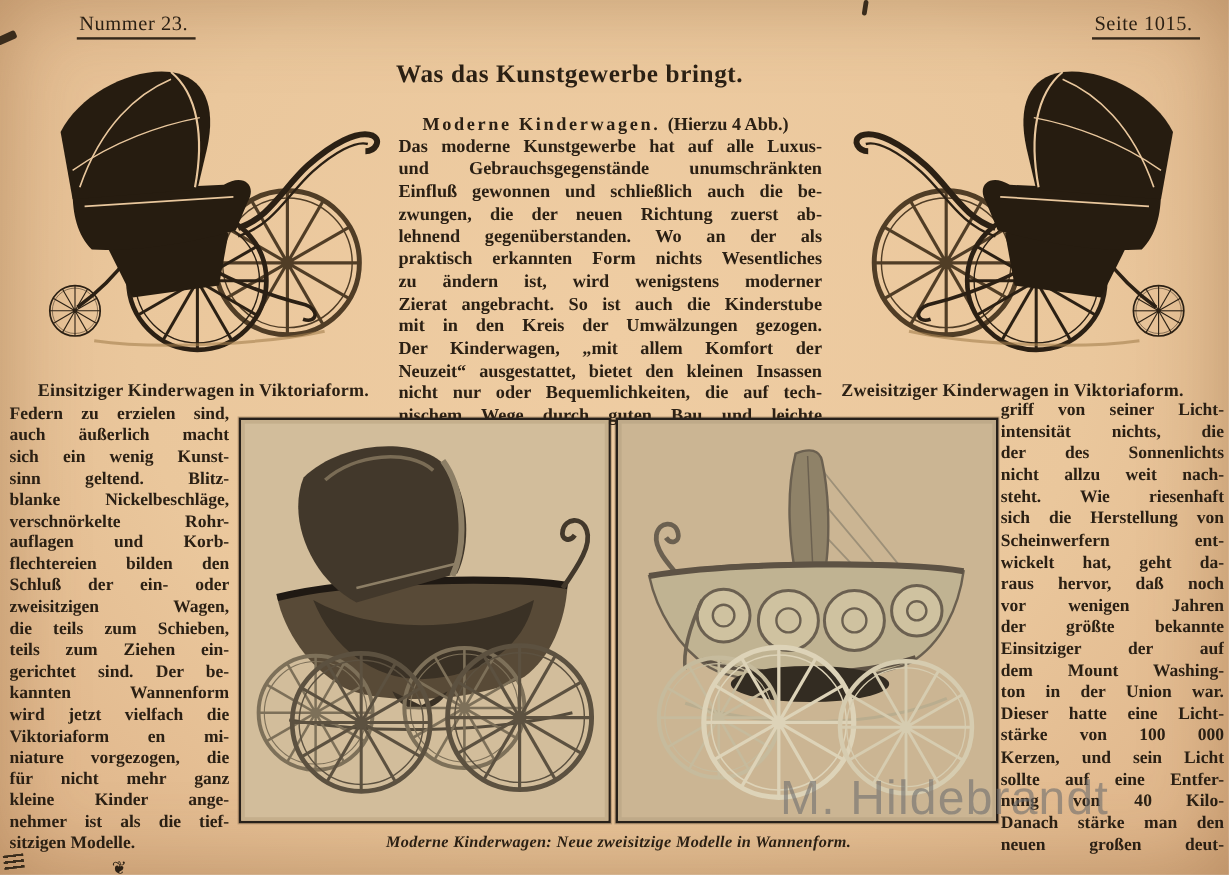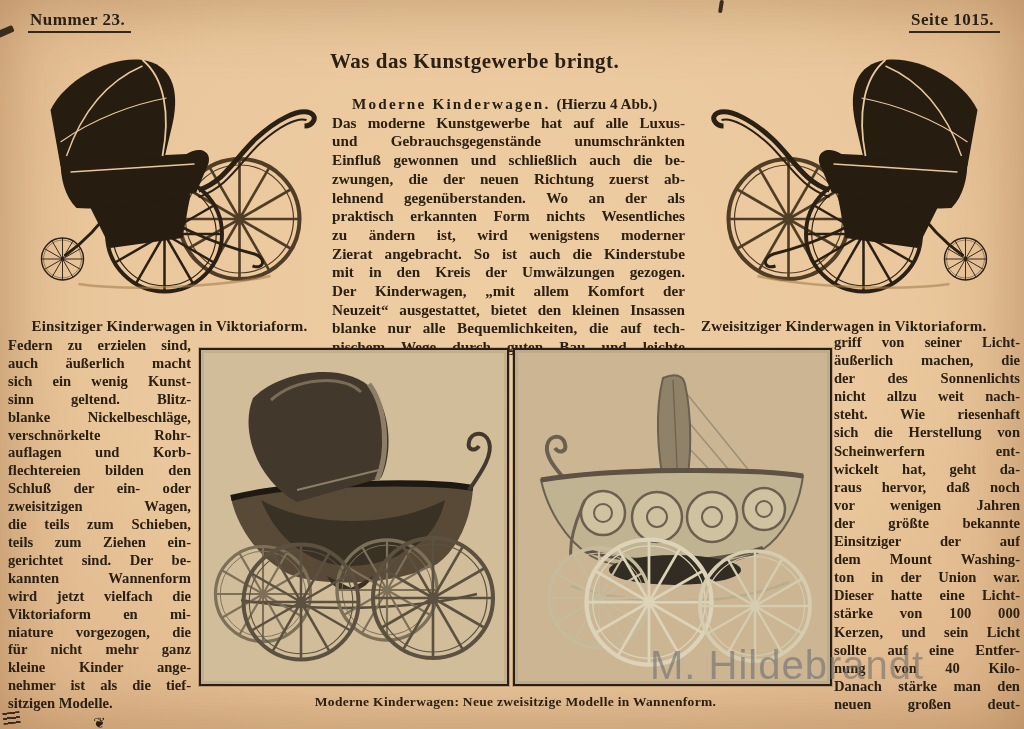--- a/index.html
+++ b/index.html
@@ -4,22 +4,22 @@
 <style>
   html,body{margin:0;padding:0;}
   .page{
     position:relative;width:1024px;height:729px;overflow:hidden;
     background:radial-gradient(ellipse at 50% 38%,#efcda3 0%,#eac79c 55%,#ddb287 100%);
     box-shadow:inset 0 0 70px rgba(120,75,35,.38);
     font-family:"Liberation Serif","DejaVu Serif",serif;
     color:#2b2014;
   }
   
-  .hdr{position:absolute;top:10px;font-size:17px;font-weight:bold;
-       border-bottom:2px solid #35281a;padding:0 6px 1px 2px;letter-spacing:.5px;}
+  .hdr{position:absolute;top:10px;font-size:17px;font-weight:normal;
+       border-bottom:2px solid #35281a;padding:0 6px 1px 2px;letter-spacing:.5px;margin-left:36px;}
   .hdr.left{left:28px;}
   .hdr.right{right:24px;}
   
   .title{position:absolute;left:330px;top:49px;width:356px;text-align:left;
          font-size:21px;font-weight:bold;letter-spacing:.5px;}
   
   .col{position:absolute;font-weight:bold;}
   .col .ln{text-align:justify;text-align-last:justify;white-space:nowrap;overflow:hidden;}
   .col-center{left:332px;top:95px;width:353px;font-size:15.2px;line-height:18.7px;}
   .first-ln{padding-left:20px;white-space:nowrap;}
@@ -36,21 +36,21 @@
   .fig-top.right{left:697px;width:323px;}
   .fig-top svg{display:block;width:100%;height:256px;}
   .fig-cap{font-size:15px;font-weight:bold;margin-top:18px;letter-spacing:.2px;}
   .fig-top.left .fig-cap{text-align:center;}
   .fig-top.right .fig-cap{text-align:left;padding-left:4px;}
   
   .fig-main{position:absolute;left:199px;top:348px;width:633px;}
   .photos{display:flex;gap:4px;}
   .photo{border:2px solid #27201a;box-shadow:0 0 0 1px rgba(80,55,30,.25);}
   .photo svg{display:block;}
-  .fig-main .fig-cap{text-align:center;font-size:13.5px;margin-top:8px;letter-spacing:.3px;}
+  .fig-main .fig-cap{text-align:center;font-size:13.5px;margin-top:8px;letter-spacing:.3px;font-style:italic;}
   
   .watermark{position:absolute;left:650px;top:643px;
              font-family:"Liberation Sans","DejaVu Sans",sans-serif;
              font-size:40px;color:#6f6f6f;opacity:.6;letter-spacing:1px;white-space:nowrap;text-align:center;}
   
   .mark{position:absolute;background:#3a2c1c;}
   .mark-top-center{left:719px;top:0;width:4px;height:13px;transform:rotate(9deg);border-radius:2px;}
   .mark-top-left{left:-3px;top:28px;width:17px;height:7px;transform:rotate(-24deg);border-radius:2px;}
   .mark-bottom-left{left:3px;top:712px;width:17px;height:12px;transform:rotate(-7deg);
     background:repeating-linear-gradient(0deg,#3a2c1c 0 2px,rgba(0,0,0,0) 2px 5px);}
@@ -126,21 +126,21 @@
         <div class="ln">und Gebrauchsgegenstände unumschränkten</div>
         <div class="ln">Einfluß gewonnen und schließlich auch die be-</div>
         <div class="ln">zwungen, die der neuen Richtung zuerst ab-</div>
         <div class="ln">lehnend gegenüberstanden. Wo an der als</div>
         <div class="ln">praktisch erkannten Form nichts Wesentliches</div>
         <div class="ln">zu ändern ist, wird wenigstens moderner</div>
         <div class="ln">Zierat angebracht. So ist auch die Kinderstube</div>
         <div class="ln">mit in den Kreis der Umwälzungen gezogen.</div>
         <div class="ln">Der Kinderwagen, „mit allem Komfort der</div>
         <div class="ln">Neuzeit“ ausgestattet, bietet den kleinen Insassen</div>
-        <div class="ln">blanke nur alle Bequemlichkeiten, die auf tech-</div>
+        <div class="ln">nicht nur oder Bequemlichkeiten, die auf tech-</div>
         <div class="ln">nischem Wege durch guten Bau und leichte</div>
       </div>
   </div>
 
   <div class="col col-left">
     <div>
         <div class="ln">Federn zu erzielen sind,</div>
         <div class="ln">auch äußerlich macht</div>
         <div class="ln">sich ein wenig Kunst-</div>
         <div class="ln">sinn geltend.  Blitz-</div>
@@ -161,21 +161,21 @@
         <div class="ln">kleine  Kinder  ange-</div>
         <div class="ln">nehmer ist als die tief-</div>
         <div class="ln">sitzigen Modelle.</div>
       </div>
     <span class="ornament">❦</span>
   </div>
 
   <div class="col col-right">
     <div>
         <div class="ln">griff von seiner Licht-</div>
-        <div class="ln">äußerlich machen, die</div>
+        <div class="ln">intensität nichts, die</div>
         <div class="ln">der  des  Sonnenlichts</div>
         <div class="ln">nicht  allzu weit nach-</div>
         <div class="ln">steht.  Wie  riesenhaft</div>
         <div class="ln">sich die Herstellung von</div>
         <div class="ln">Scheinwerfern    ent-</div>
         <div class="ln">wickelt  hat,  geht da-</div>
         <div class="ln">raus  hervor, daß noch</div>
         <div class="ln">vor  wenigen  Jahren</div>
         <div class="ln">der  größte  bekannte</div>
         <div class="ln">Einsitziger  der  auf</div>

